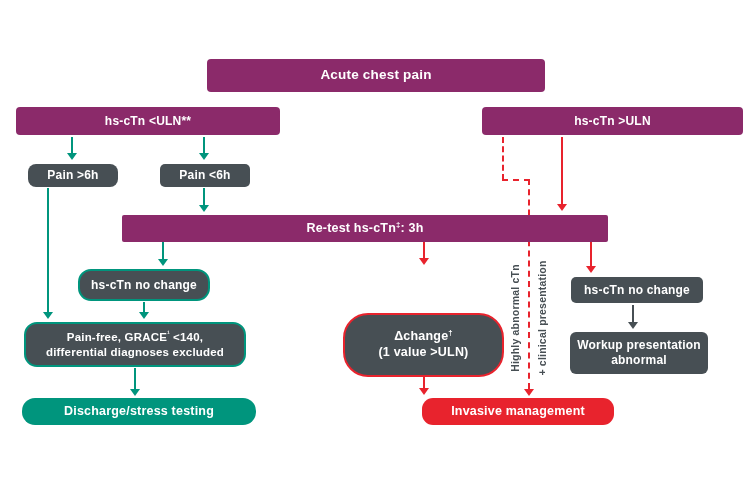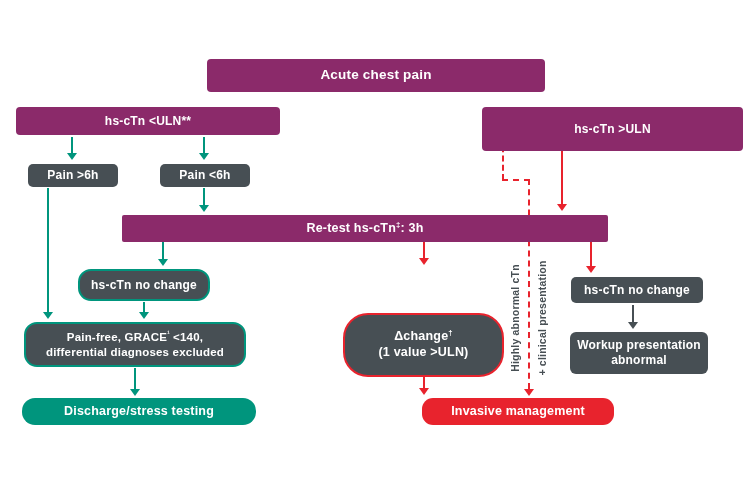--- a/index.html
+++ b/index.html
@@ -95,25 +95,25 @@
     </div>
 
   <div class="box purple" style="left:207px;top:59px;width:338px;height:33px;font-size:13.5px;">
     <span>Acute chest pain</span>
   </div>
 
   <div class="box purple" style="left:16px;top:107px;width:264px;height:28px;font-size:12px;">
     <span>hs-cTn &lt;ULN**</span>
   </div>
 
-  <div class="box purple" style="left:482px;top:107px;width:261px;height:44px;font-size:12px;">
+  <div class="box purple" style="left:482px;top:107px;width:261px;height:28px;font-size:12px;">
     <span>hs-cTn &gt;ULN</span>
   </div>
 
-  <div class="box dark" style="left:28px;top:164px;width:90px;height:23px;font-size:12px;">
+  <div class="box dark" style="left:28px;top:164px;width:90px;height:23px;font-size:12px;border-radius:8px;">
     <span>Pain &gt;6h</span>
   </div>
 
   <div class="box dark" style="left:160px;top:164px;width:90px;height:23px;font-size:12px;">
     <span>Pain &lt;6h</span>
   </div>
 
   <div class="box purple" style="left:122px;top:215px;width:486px;height:27px;font-size:12.5px;border-radius:2px;">
     <span>
       <span>Re-test hs-cTn</span><sup>‡</sup><span>: 3h</span>

